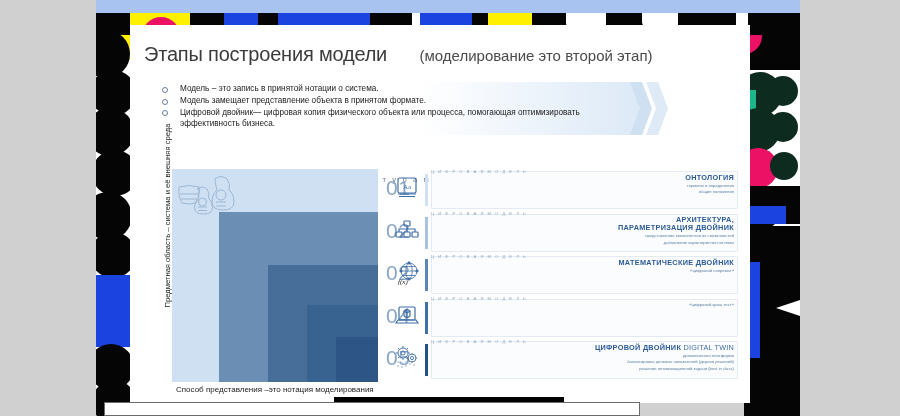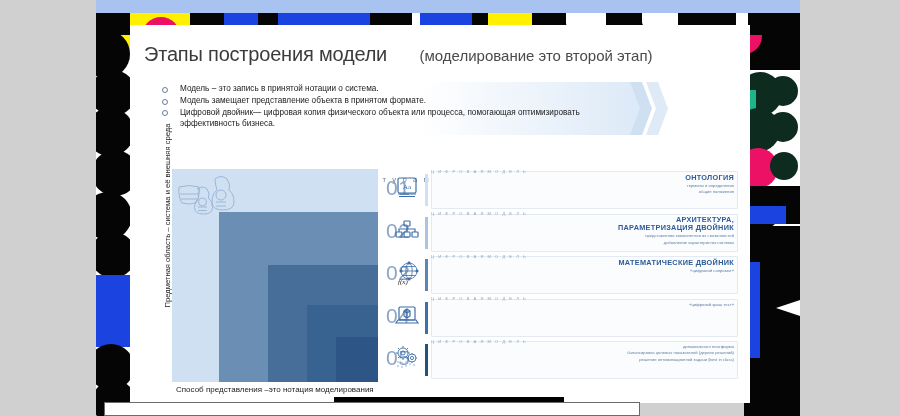--- a/index.html
+++ b/index.html
@@ -358,20 +358,21 @@
               <circle cx="8" cy="18" r="1"></circle>
               <circle cx="12" cy="17" r="1"></circle>
             <circle cx="4" cy="21" r="1"></circle>
               <circle cx="8" cy="22" r="1"></circle>
               <circle cx="12" cy="21" r="1"></circle>
             <circle cx="16" cy="19" r="1"></circle>
               <circle cx="20" cy="20" r="1"></circle>
           </g>
         </svg>
         <div class="row-body">
+          <div class="row-title"><span>ЦИФРОВОЙ ДВОЙНИК</span> <span class="twin-en">DIGITAL TWIN</span></div>
           <div class="row-sub">динамическая платформа</div>
           <div class="row-sub">балансировка целевых показателей (дерево решений)</div>
           <div class="row-sub">решение оптимизационной задачи  (best in class)</div>
         </div>
       </div>
 
     </div>
   </div>
 
   <div class="bottom-black"></div>

